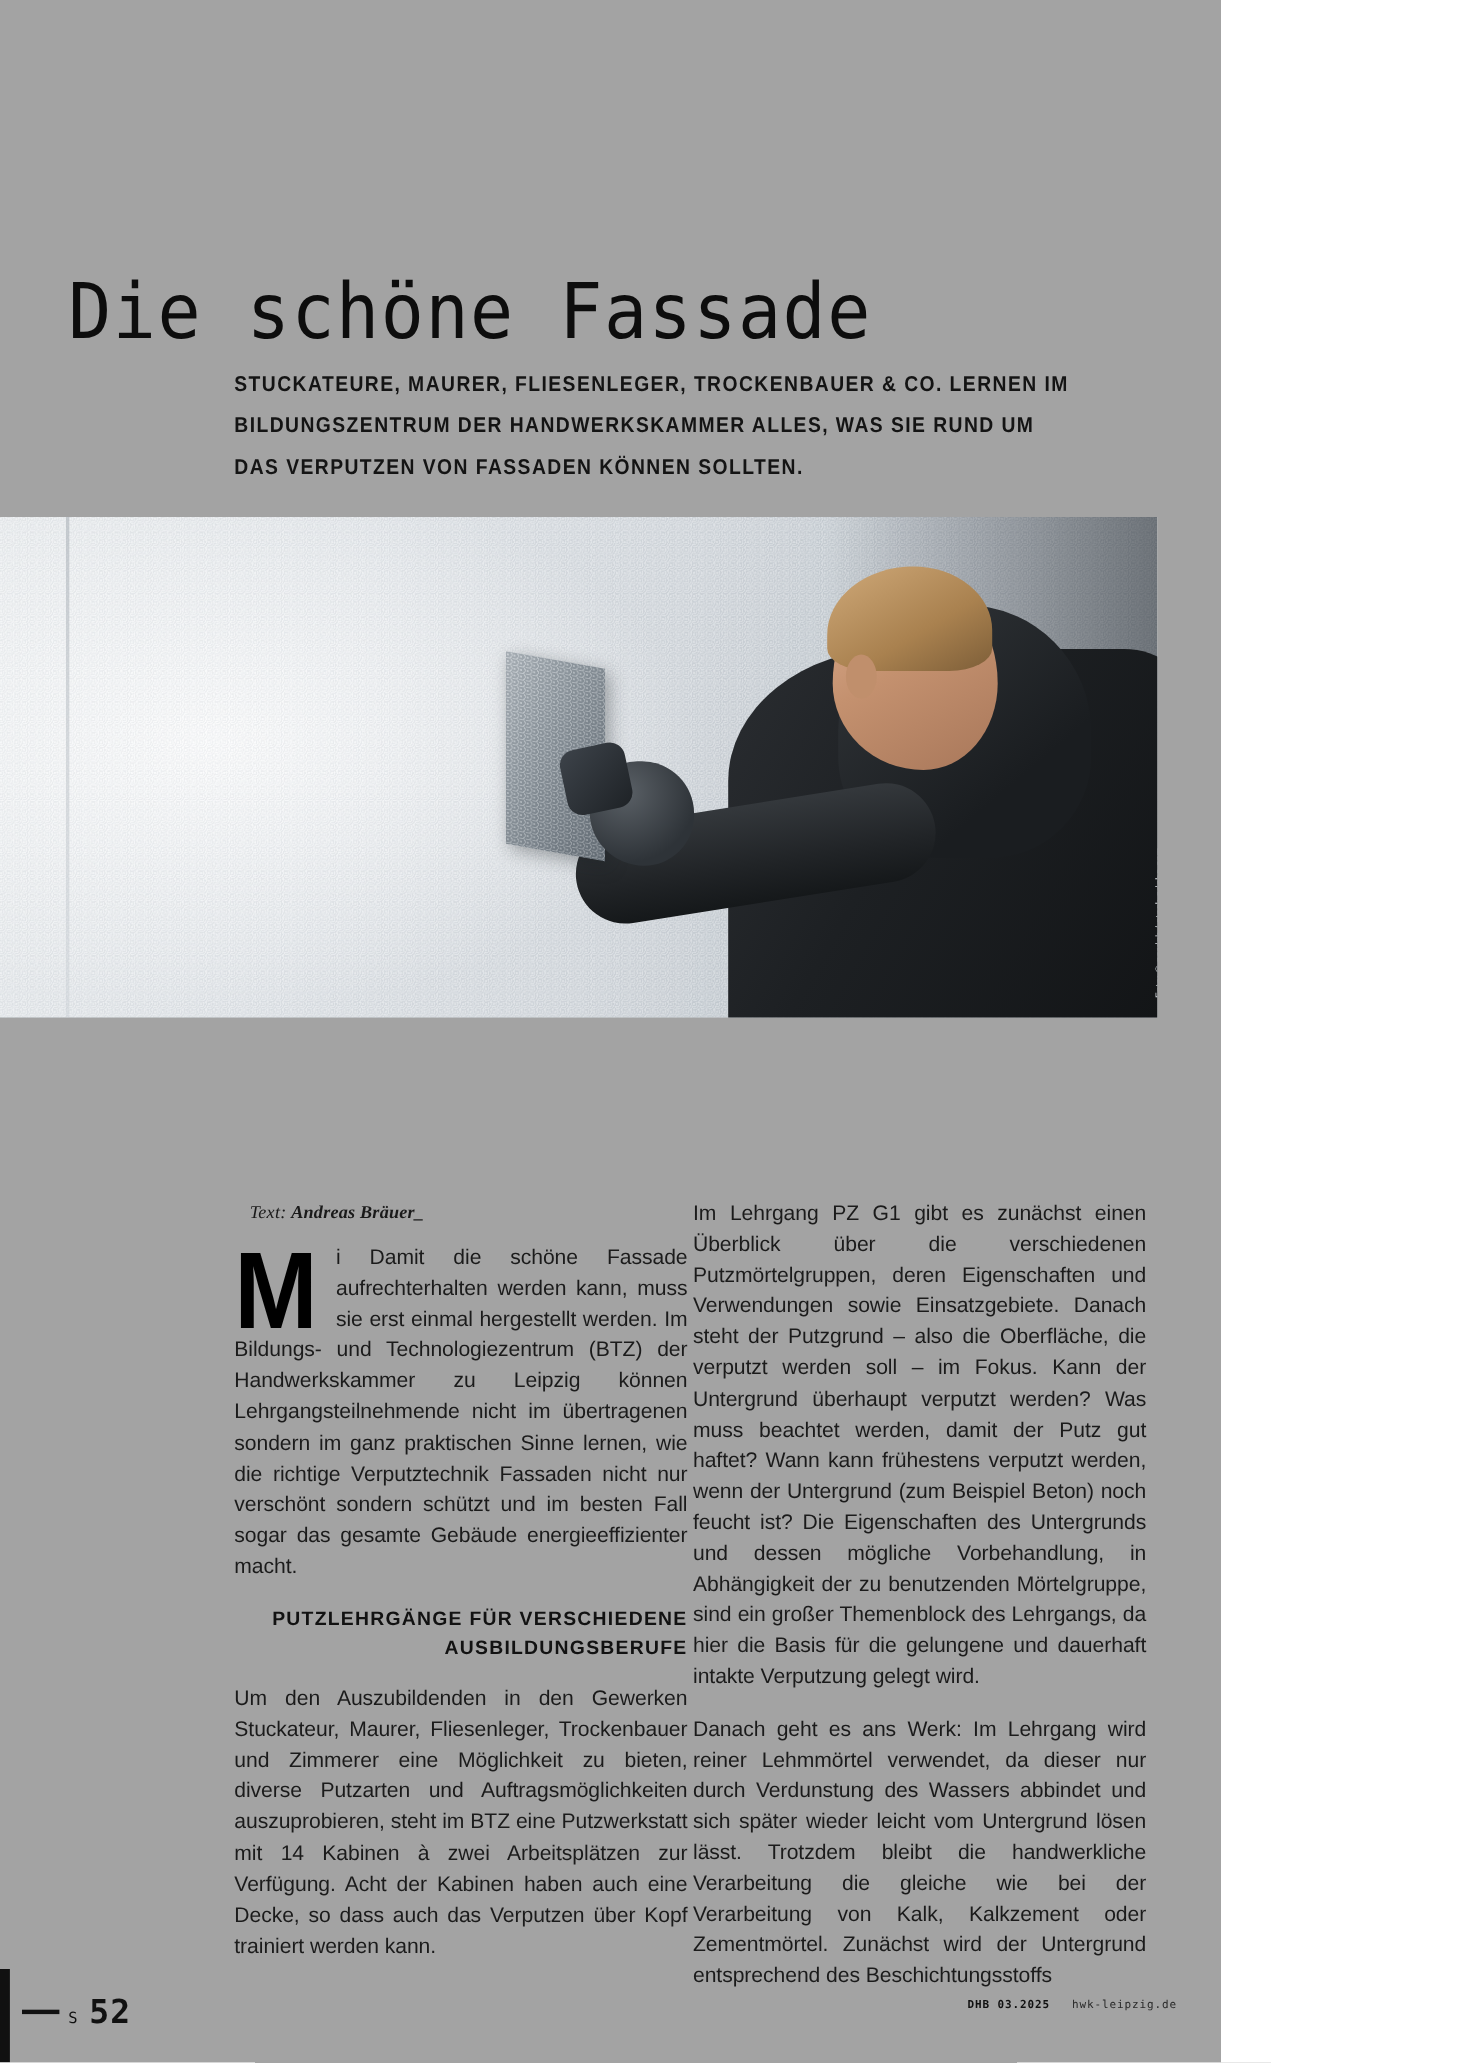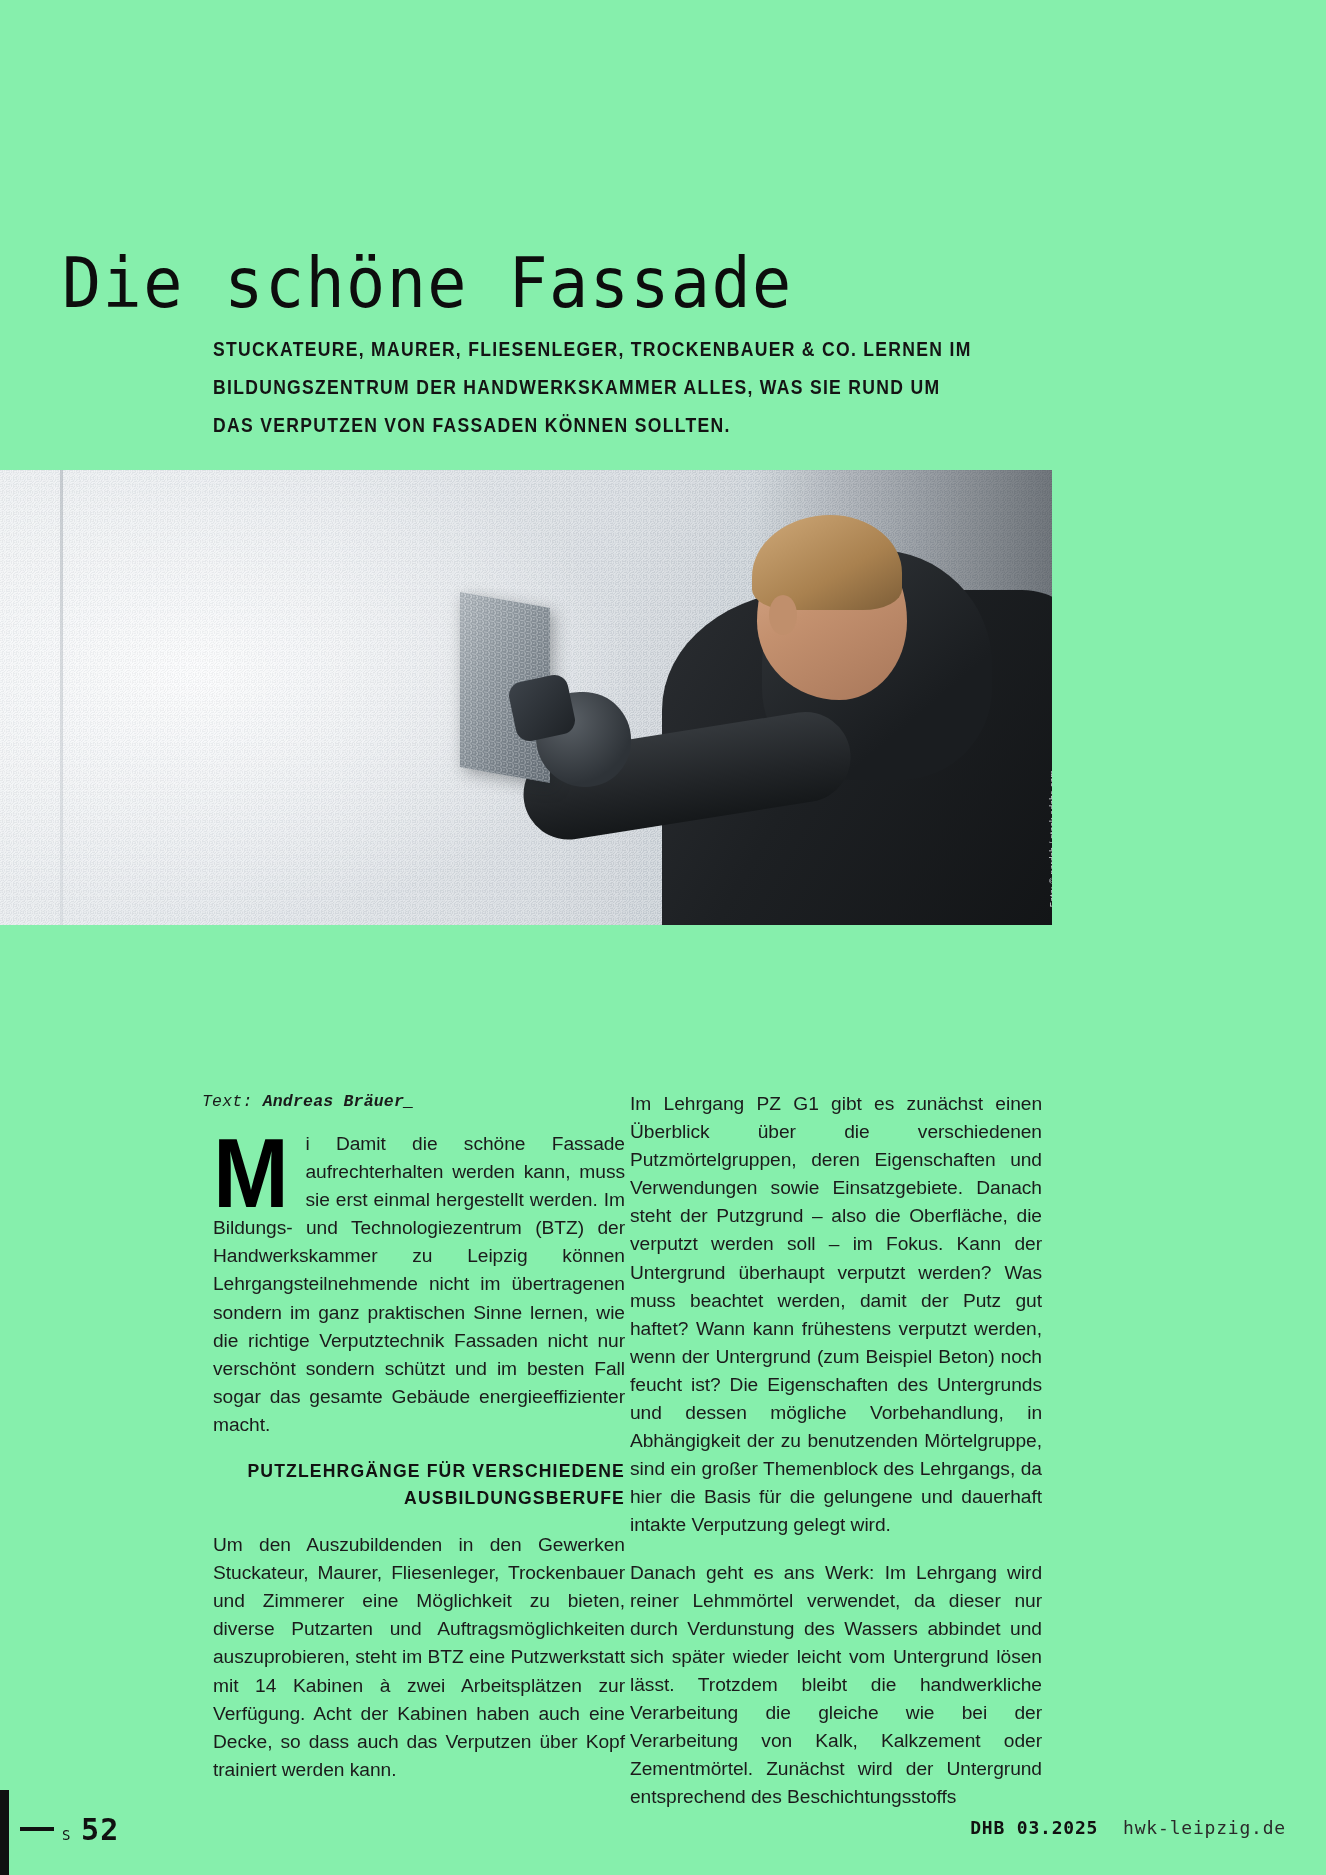--- a/index.html
+++ b/index.html
@@ -6,23 +6,23 @@
     margin: 0;
     padding: 0;
     background: #ffffff;
   }
   body {
     font-family: "Liberation Sans", sans-serif;
     color: #111111;
   }
   .page {
     position: relative;
-    width: 1326px;
+    width: 1110px;
     height: 1875px;
-    background: #86efac;
+    background: #a3a3a3;
     overflow: hidden;
   }
 
   
   .headline {
     position: absolute;
     left: 62px;
     top: 196px;
     width: 1160px;
     font-family: "DejaVu Sans Mono", "Liberation Mono", monospace;
@@ -196,23 +196,23 @@
     letter-spacing: 0.3px;
     color: #d8dce0;
     white-space: nowrap;
     transform: rotate(-90deg);
     transform-origin: right top;
   }
 
   
   .byline {
     position: absolute;
-    left: 202px;
+    left: 227px;
     top: 1092px;
-    font-family: Liberation Mono, monospace;
+    font-family: Liberation Serif, serif;
     font-size: 16.5px;
     font-style: italic;
     color: #1a1a1a;
     letter-spacing: 0.2px;
   }
   .byline .name { font-weight: bold; }
 
   
   .col {
     position: absolute;
@@ -279,21 +279,21 @@
   .footer-page .num {
     font-size: 30px;
     font-weight: bold;
     letter-spacing: 1px;
   }
   .footer-right {
     position: absolute;
     right: 40px;
     top: 1817px;
     font-family: "DejaVu Sans Mono", "Liberation Mono", monospace;
-    font-size: 18px;
+    font-size: 10px;
     white-space: nowrap;
     color: #111111;
   }
   .footer-right .issue {
     font-weight: bold;
     letter-spacing: 0.8px;
   }
   .footer-right .site {
     font-weight: normal;
     letter-spacing: 0.8px;

